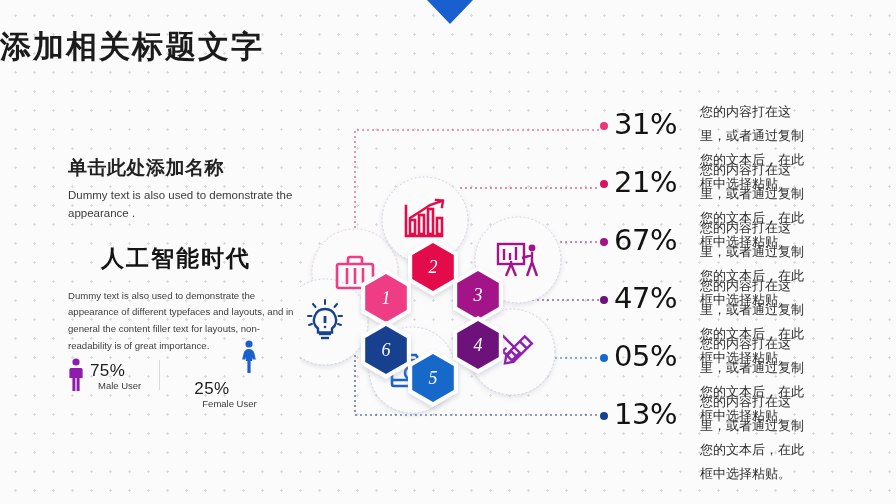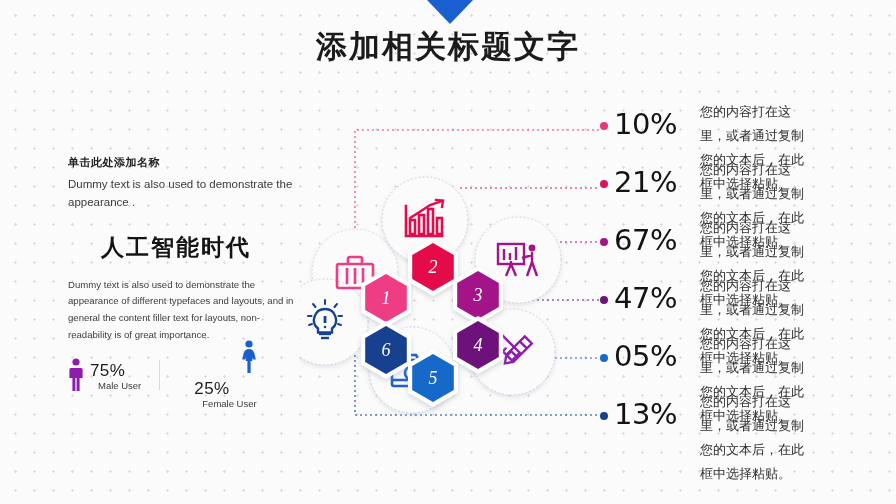--- a/index.html
+++ b/index.html
@@ -19,30 +19,30 @@
     position: absolute; top: 0; left: 427px;
     width: 0; height: 0;
     border-left: 23px solid transparent;
     border-right: 23px solid transparent;
     border-top: 24px solid #1a5fd0;
   }
 
   
   .main-title {
     position: absolute; top: 26px; left: 0; width: 896px;
-    text-align: center;
+    text-align: left;
     font-size: 31px; font-weight: 700; color: #1b1b1b;
     letter-spacing: 2px;
     font-family: "DejaVu Sans", "Liberation Sans", sans-serif;
   }
 
   
   .left-col { position: absolute; left: 68px; top: 155px; width: 230px; }
   .lc-sub-title {
-    font-size: 11px; font-weight: 700; color: #222; letter-spacing: .5px;
+    font-size: 19px; font-weight: 700; color: #222; letter-spacing: .5px;
     font-family: Liberation Serif, serif;
   }
   .lc-sub-para {
     margin-top: 6px; font-size: 11.5px; color: #3b3b3b; line-height: 1.55;
   }
   .lc-big-title {
     margin-top: 20px; font-size: 23px; font-weight: 700; color: #141414;
     letter-spacing: 2px; text-align: center; padding-right: 14px;
     font-family: "DejaVu Sans", "Liberation Sans", sans-serif;
   }
@@ -261,21 +261,21 @@
           <text x="0" y="6" text-anchor="middle" font-family="Liberation Serif, serif" font-style="italic" font-size="18" fill="#ffffff">5</text>
         </g>
       </g>
     </svg>
   </div>
 
   <div class="pct-list">
 
     <div class="pct-row" style="top:0px">
       <span class="pct-dot" style="background:#e8387c"></span>
-      <span class="pct-num">10%</span>
+      <span class="pct-num">31%</span>
       <span class="pct-desc">您的内容打在这里，或者通过复制您的文本后，在此框中选择粘贴。</span>
     </div>
 
     <div class="pct-row" style="top:58px">
       <span class="pct-dot" style="background:#d6155e"></span>
       <span class="pct-num">21%</span>
       <span class="pct-desc">您的内容打在这里，或者通过复制您的文本后，在此框中选择粘贴。</span>
     </div>
 
     <div class="pct-row" style="top:116px">

